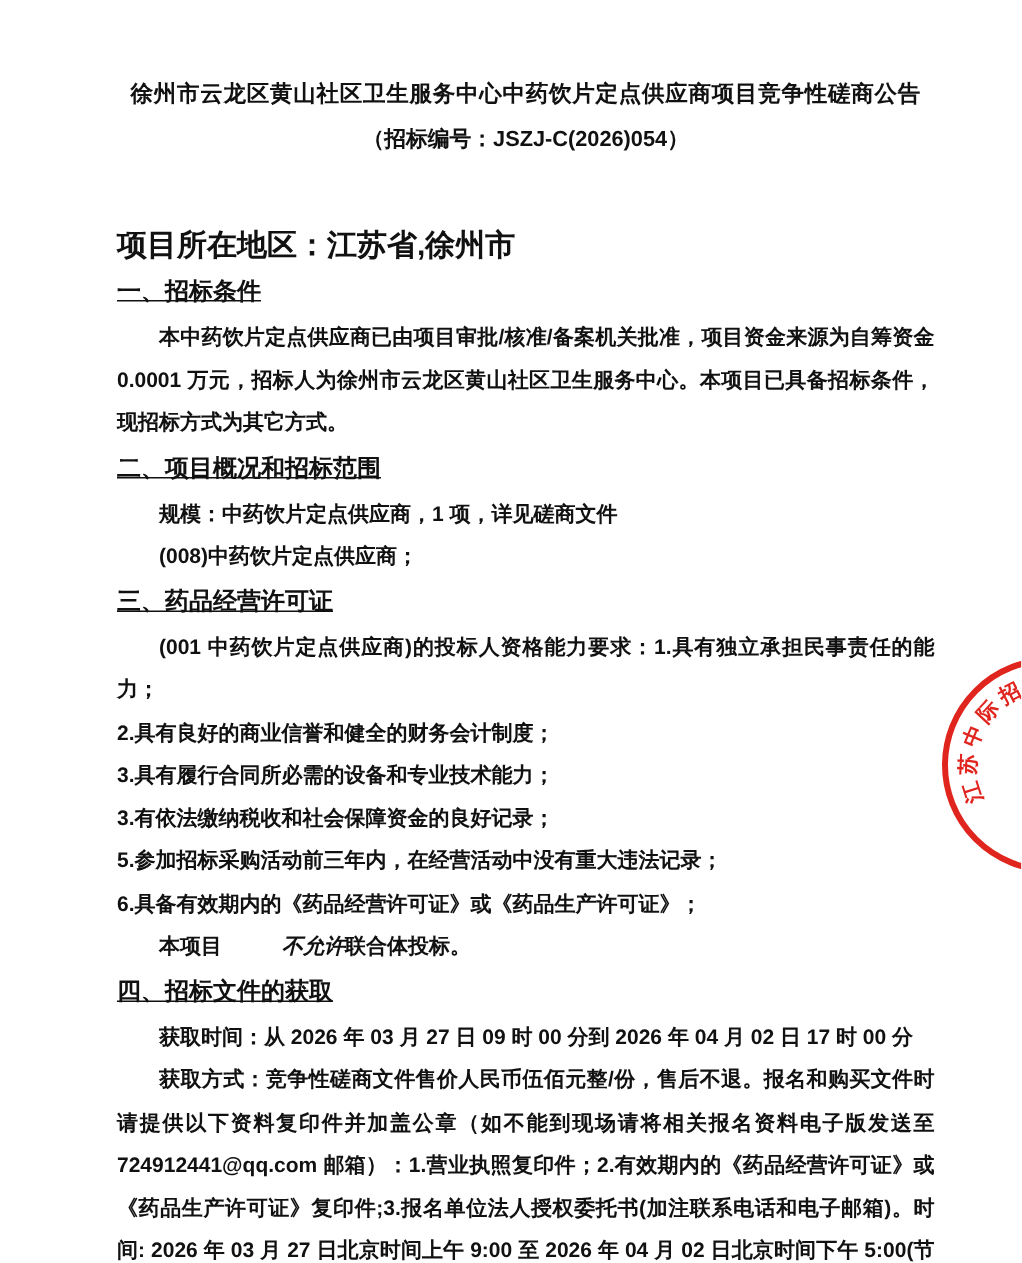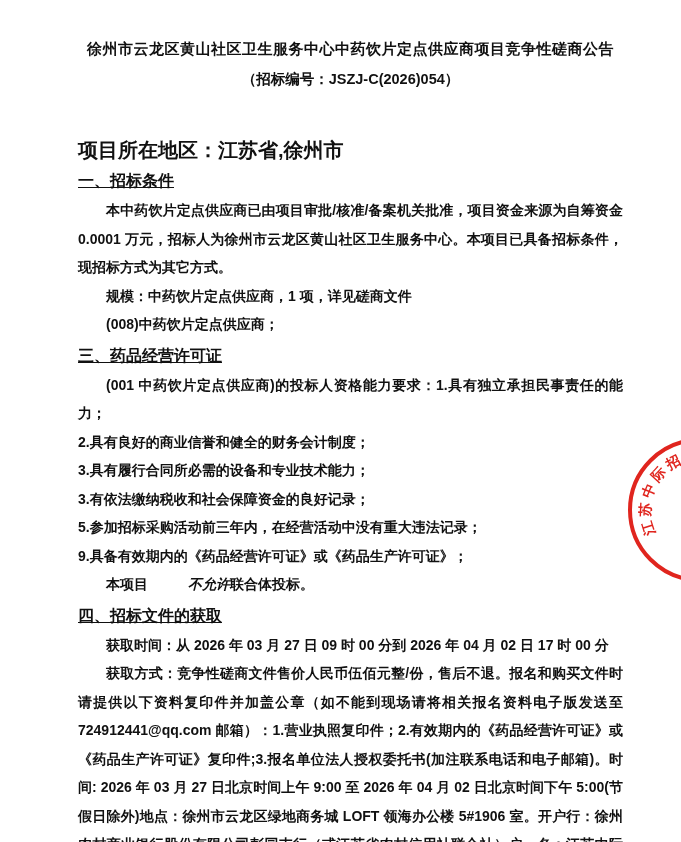--- a/index.html
+++ b/index.html
@@ -10,21 +10,21 @@
   .page {
     position: relative;
     width: 681px;
     height: 842px;
     margin: 0 auto;
     background: #ffffff;
     overflow: hidden;
     font-family: "Liberation Sans", "DejaVu Sans", sans-serif;
     color: #111111;
     box-sizing: border-box;
-    padding: 34px 58px 0 78px;
+    padding: 48px 58px 0 78px;
   }
   .doc-title {
     font-size: 15px;
     font-weight: 700;
     text-align: center;
     line-height: 30px;
     margin: 0;
     letter-spacing: 0.5px;
   }
   .doc-subtitle {
@@ -83,30 +83,31 @@
 <div class="page">
 
   <h1 class="doc-title">徐州市云龙区黄山社区卫生服务中心中药饮片定点供应商项目竞争性磋商公告</h1>
   <div class="doc-subtitle">（招标编号：JSZJ-C(2026)054）</div>
 
   <p class="location-line">项目所在地区：江苏省,徐州市</p>
 
   <h2 class="section-heading">一、招标条件</h2>
   <p class="para indent">本中药饮片定点供应商已由项目审批/核准/备案机关批准，项目资金来源为自筹资金 0.0001 万元，招标人为徐州市云龙区黄山社区卫生服务中心。本项目已具备招标条件，现招标方式为其它方式。</p>
 
+  <h2 class="section-heading">二、项目概况和招标范围</h2>
   <p class="para indent">规模：中药饮片定点供应商，1 项，详见磋商文件</p>
   <p class="para indent">(008)中药饮片定点供应商；</p>
 
   <h2 class="section-heading">三、药品经营许可证</h2>
   <p class="para indent">(001 中药饮片定点供应商)的投标人资格能力要求：1.具有独立承担民事责任的能力；</p>
   <p class="para">2.具有良好的商业信誉和健全的财务会计制度；</p>
   <p class="para">3.具有履行合同所必需的设备和专业技术能力；</p>
   <p class="para">3.有依法缴纳税收和社会保障资金的良好记录；</p>
   <p class="para">5.参加招标采购活动前三年内，在经营活动中没有重大违法记录；</p>
-  <p class="para">9.具备有效期内的《药品经营许可证》或《药品生产许可证》；</p>
+  <p class="para">6.具备有效期内的《药品经营许可证》或《药品生产许可证》；</p>
   <p class="para indent"><span>本项目</span><span class="em-italic">不允许</span><span>联合体投标。</span></p>
 
   <h2 class="section-heading">四、招标文件的获取</h2>
   <p class="para indent">获取时间：从 2026 年 03 月 27 日 09 时 00 分到 2026 年 04 月 02 日 17 时 00 分</p>
   <p class="para indent">获取方式：竞争性磋商文件售价人民币伍佰元整/份，售后不退。报名和购买文件时请提供以下资料复印件并加盖公章（如不能到现场请将相关报名资料电子版发送至 724912441@qq.com 邮箱）：1.营业执照复印件；2.有效期内的《药品经营许可证》或《药品生产许可证》复印件;3.报名单位法人授权委托书(加注联系电话和电子邮箱)。时间: 2026 年 03 月 27 日北京时间上午 9:00 至 2026 年 04 月 02 日北京时间下午 5:00(节假日除外)地点：徐州市云龙区绿地商务城 LOFT 领海办公楼 5#1906 室。开户行：徐州农村商业银行股份有限公司彭园支行（或江苏省农村信用社联合社）户　名：江苏中际招标代理有限公司账</p>
 
   <div class="stamp">
     <svg width="58" height="150" viewBox="0 0 58 150">
       <circle cx="77" cy="73" r="70" fill="none" stroke="#e0251e" stroke-width="4"></circle>
       <path id="seal-arc" d="M 33.7 98 A 50 50 0 1 1 120.3 98" fill="none"></path>

